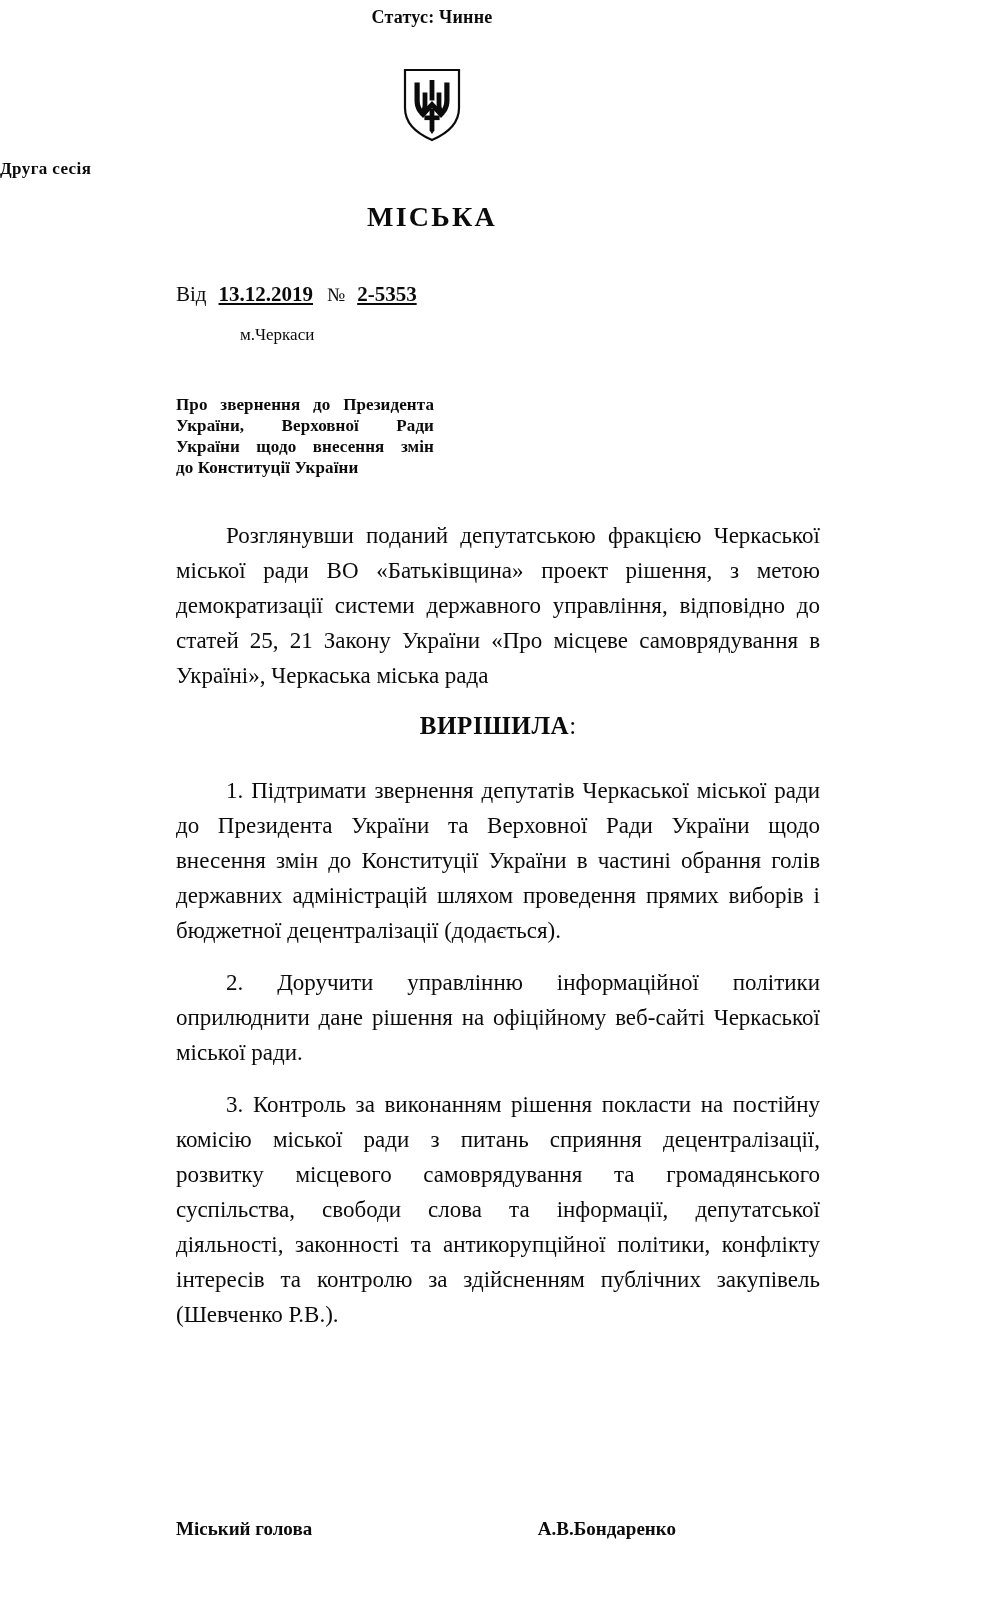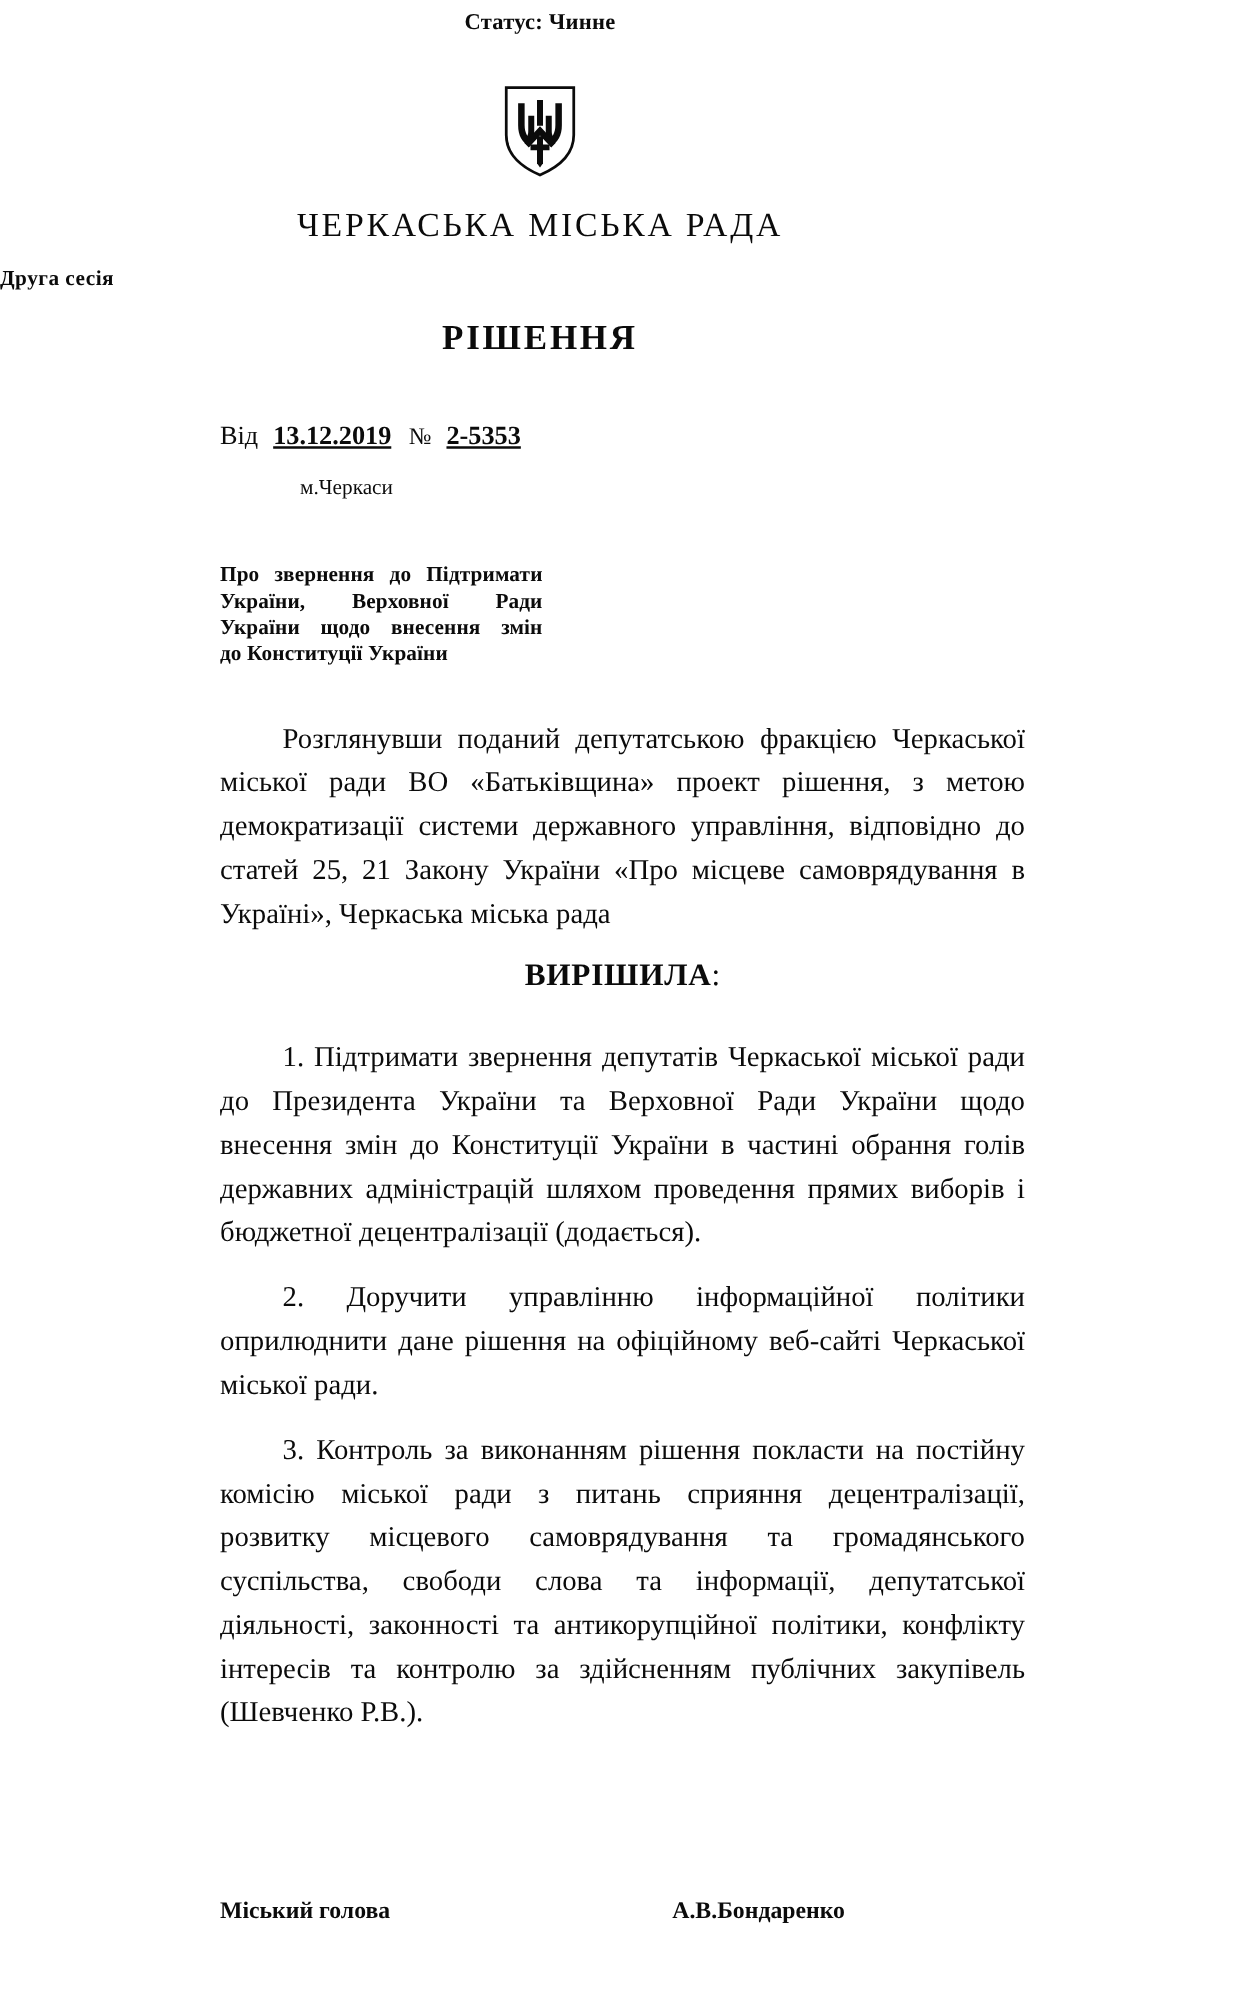--- a/index.html
+++ b/index.html
@@ -169,38 +169,37 @@
         <path d="M42.3 14.5 h5.2 v17.6 c0 8.1 -3.2 13.9 -9.3 17 l-2.3 -4.5 c3.8 -2.1 6.4 -6.1 6.4 -12.6 z"></path>
         <path d="M20.6 24.5 h4.8 v12.6 c0 3.6 -1 6.2 -3.2 8.2 l-3.3 -3.5 c1.2 -1.2 1.7 -2.7 1.7 -4.9 z"></path>
         <path d="M34.6 24.5 h4.8 v12.4 c0 2.2 0.5 3.7 1.7 4.9 l-3.3 3.5 c-2.2 -2 -3.2 -4.6 -3.2 -8.2 z"></path>
         <path d="M30 33 l12.5 13.3 -3.5 3.6 -9 -9.6 -9 9.6 -3.5 -3.6 z"></path>
         <path d="M27.6 41 h4.8 v21.5 l-2.4 3.4 -2.4 -3.4 z"></path>
         <path d="M22.4 47.5 h15.2 v4.6 h-15.2 z"></path>
       </g>
     </svg>
   </div>
 
-  <div class="council-name">ЧЕРКАСЬКА МІСЬКА РАДА</div>
 
   <div class="session">Друга сесія</div>
 
-  <div class="doc-type">РІШЕННЯ</div>
+  <div class="doc-type">МІСЬКА</div>
 
   <div class="meta-block">
     <div class="meta-row">
       <span class="meta-label">Від</span>
       <span class="meta-strong">13.12.2019</span>
       <span class="meta-no">№</span>
       <span class="meta-strong">2-5353</span>
     </div>
     <div class="city">м.Черкаси</div>
   </div>
 
   <div class="subject">
-    <div>Про звернення до Підтримати</div>
+    <div>Про звернення до Президента</div>
     <div>України, Верховної Ради</div>
     <div>України щодо внесення змін</div>
     <div>до Конституції України</div>
   </div>
 
   <div class="body-area">
 
     <p class="para">Розглянувши поданий депутатською фракцією Черкаської міської ради ВО «Батьківщина» проект рішення, з метою демократизації системи державного управління, відповідно до статей 25, 21 Закону України «Про місцеве самоврядування в Україні», Черкаська міська рада</p>
 
     <p class="resolved"><b>ВИРІШИЛА</b><span>:</span></p>

